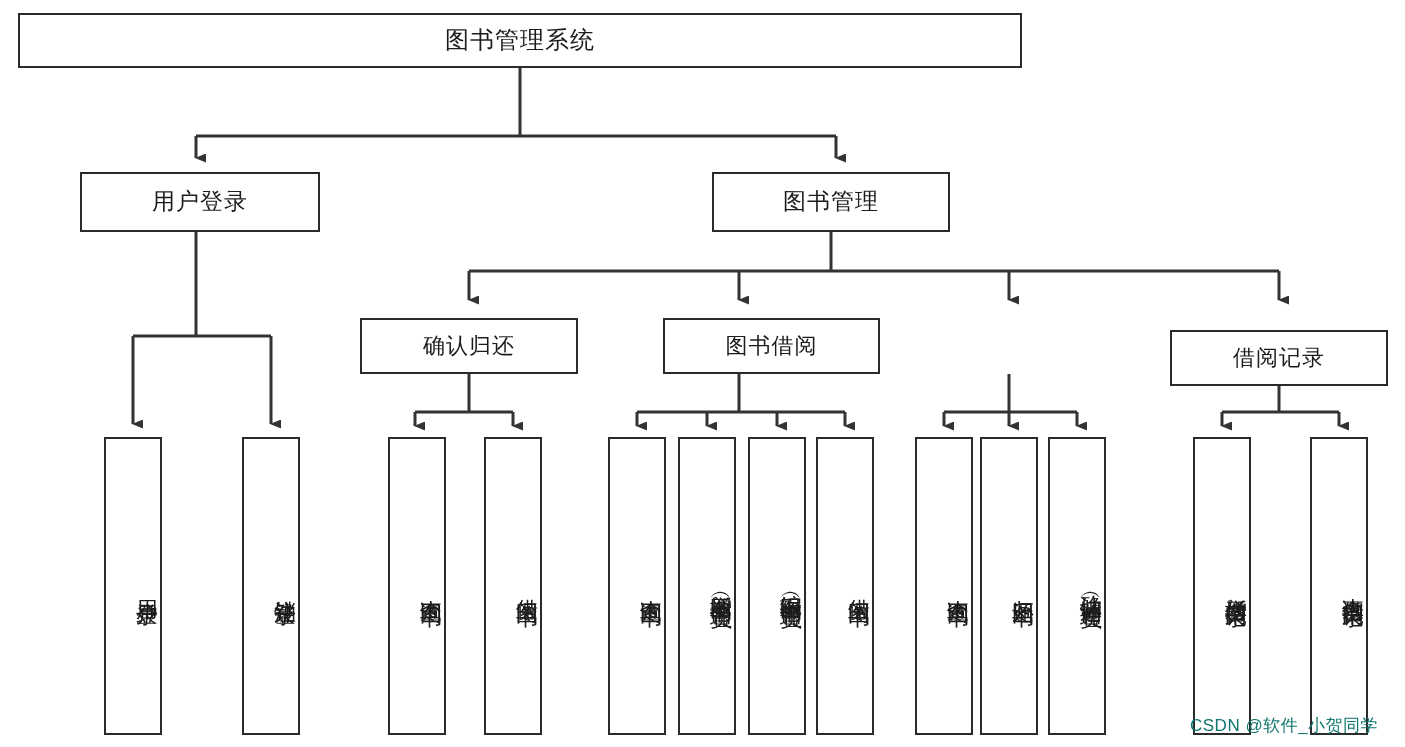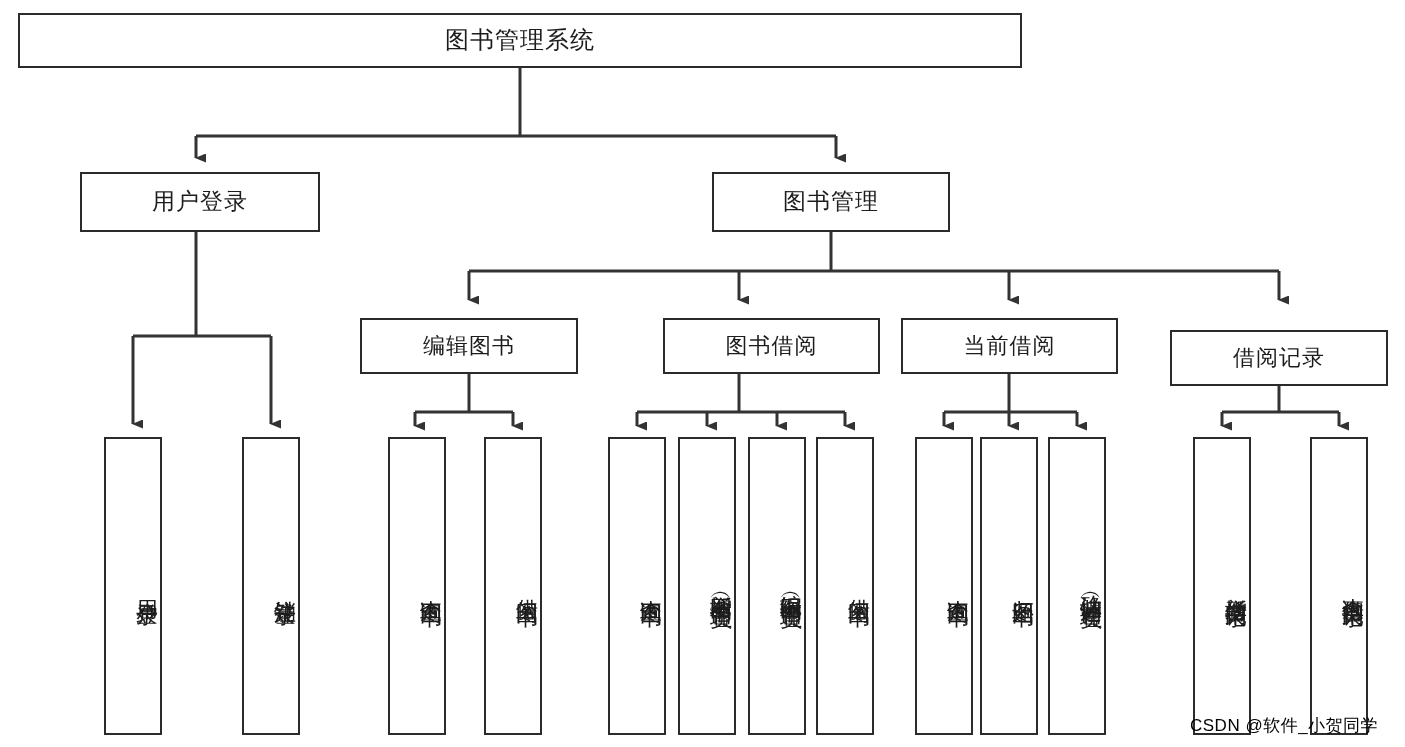--- a/index.html
+++ b/index.html
@@ -40,21 +40,21 @@
     align-items:flex-start;
     justify-content:center;
     white-space:nowrap;
   }
   .node.v span{display:block;}
 
   #watermark{
     position:absolute;
     left:1190px;top:714px;
     font-size:17px;
-    color:#000000;
+    color:#0f766e;
     letter-spacing:0.5px;
     white-space:nowrap;
     font-family:"Liberation Sans","DejaVu Sans",sans-serif;
   }
 </style>
 </head>
 <body>
 
 <div id="diagram">
 
@@ -113,27 +113,24 @@
   </div>
 
   <div class="node h l2" style="left:80px;top:172px;width:240px;height:60px;">
     <span>用户登录</span>
   </div>
   <div class="node h l2" style="left:712px;top:172px;width:238px;height:60px;">
     <span>图书管理</span>
   </div>
 
   <div class="node h l3" style="left:360px;top:318px;width:218px;height:56px;">
-    <span>编辑图书</span>
+    <span>确认归还</span>
   </div>
   <div class="node h l3" style="left:631px;top:318px;width:217px;height:56px;margin-left:32px;">
     <span>图书借阅</span>
-  </div>
-  <div class="node h l3" style="left:901px;top:318px;width:217px;height:56px;">
-    <span>当前借阅</span>
   </div>
   <div class="node h l3" style="left:1170px;top:330px;width:218px;height:56px;">
     <span>借阅记录</span>
   </div>
 
   <div class="node v" style="left:104px;top:437px;width:58px;height:298px;">
     <span>用户登录</span>
   </div>
   <div class="node v" style="left:242px;top:437px;width:58px;height:298px;">
     <span>注销登录</span>

